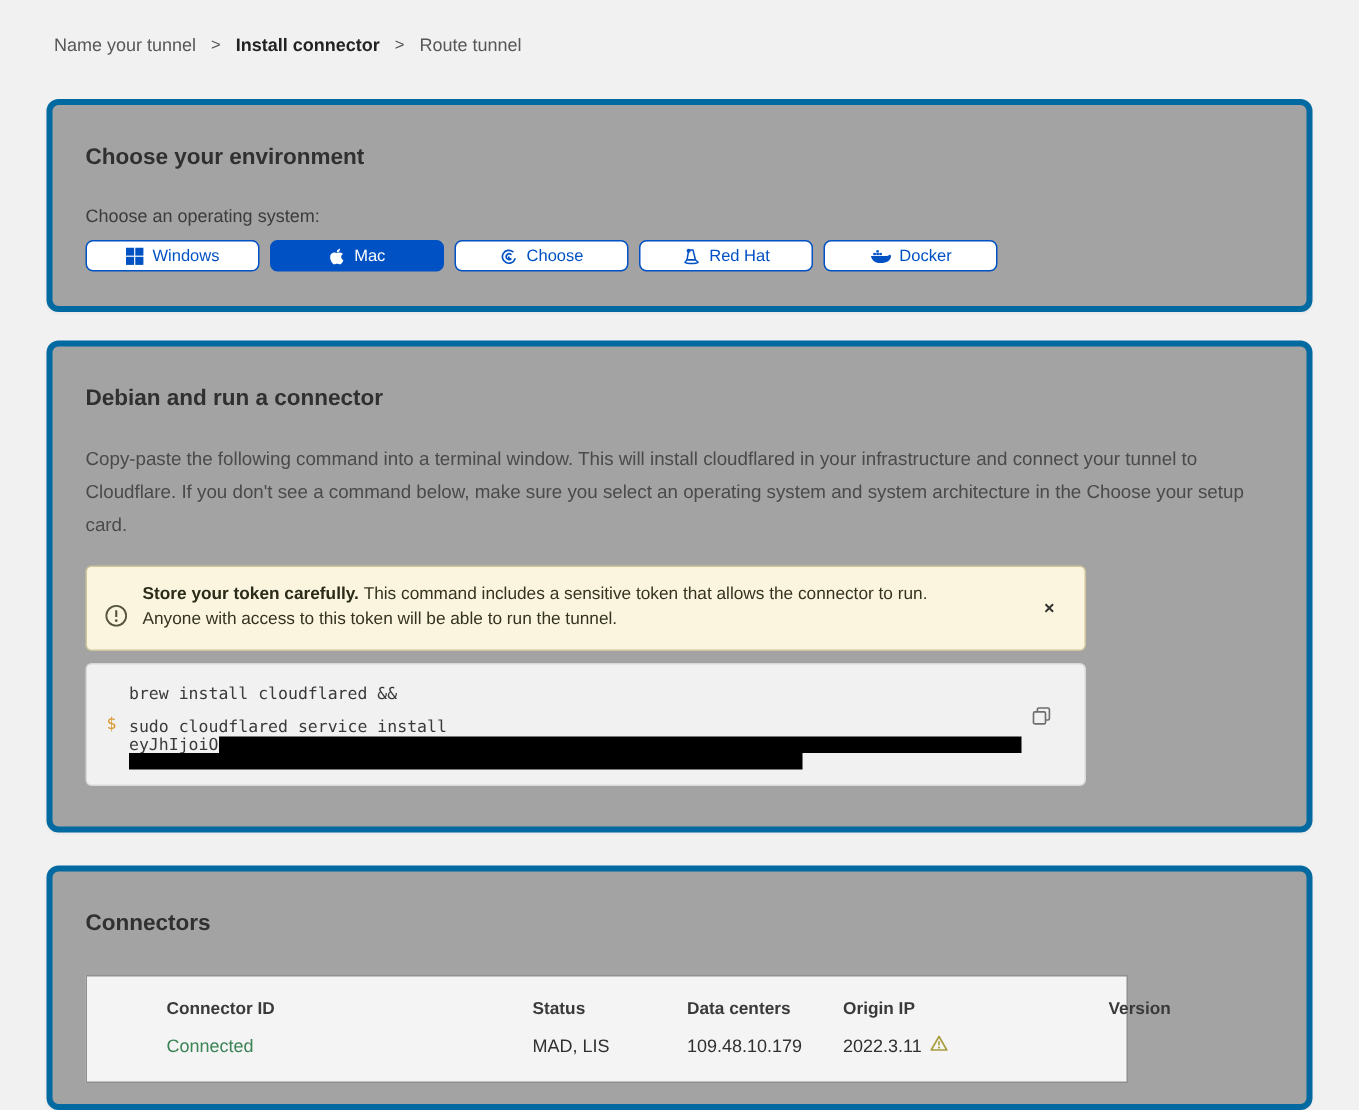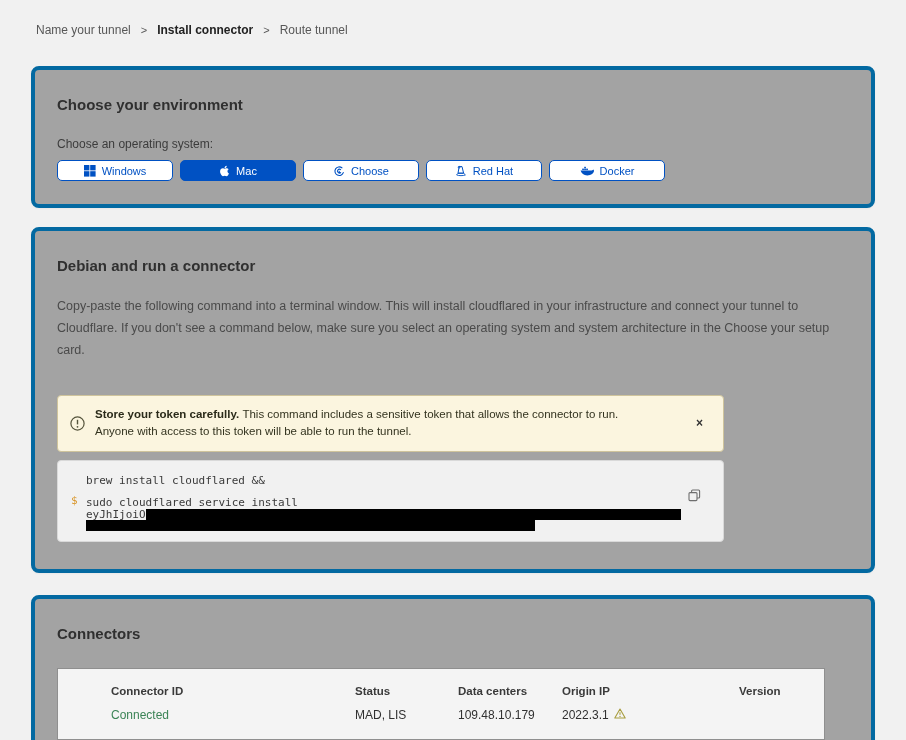--- a/index.html
+++ b/index.html
@@ -47,27 +47,27 @@
   .os-btn svg { display:block; }
   
   .card-install { margin-top:19px; padding:26px 22px 27px 22px; }
   .install-desc {
     margin-top:22px;
     font-size:12.5px; line-height:1.75;
     color:#4a4a4a;
     max-width:800px;
   }
   .warning-banner {
-    margin-top:33px;
+    margin-top:15px;
     width:667px;
     background:#fbf5df;
     border:1px solid #cfc49c;
     border-radius:4px;
     padding:10px 12px 10px 12px;
-    display:flex; align-items:center; gap:10px;
+    display:flex; align-items:flex-end; gap:10px;
   }
   .warning-icon { flex:0 0 auto; margin-top:4px; }
   .warning-text { font-size:11.5px; line-height:1.55; color:#33331f; flex:1 1 auto; padding-right:20px; }
   .warning-text b { color:#2b2b1a; }
   .warning-close {
     flex:0 0 auto;
     border:none; background:none;
     font-size:12px; font-weight:bold; color:#333;
     cursor:pointer; align-self:center; padding:0 8px;
   }
@@ -93,21 +93,21 @@
   .redact-1 { width:535px; }
   .redact-2 { width:449px; margin-top:0px; }
   .copy-btn {
     position:absolute; right:22px; top:28px;
     background:none; border:none; cursor:pointer; padding:0;
   }
   
   .card-connectors { margin-top:22px; padding:26px 22px 14px 22px; }
   .conn-table {
     margin-top:26px;
-    width:768px;
+    width:695px;
     border:1px solid #8f8f8f;
     background:#f4f4f4;
     padding:16px 0 17px 0;
   }
   .conn-grid {
     display:grid;
     grid-template-columns:297px 103px 104px 177px auto;
   }
   .conn-grid > div:first-child { padding-left:53px; }
   .conn-head { font-size:11.5px; font-weight:bold; color:#3a3a3a; }
@@ -239,21 +239,21 @@
       <div>Status</div>
       <div>Data centers</div>
       <div>Origin IP</div>
       <div>Version</div>
     </div>
     <div class="conn-grid conn-row">
       <div class="status-connected">Connected</div>
       <div>MAD, LIS</div>
       <div>109.48.10.179</div>
       <div class="version-cell">
-        <span>2022.3.1</span>
+        <span>2022.3.11</span>
         <span>
           <svg width="12" height="11" viewBox="0 0 12 11" fill="none">
               <path d="M6 1 L11.2 10 H0.8 Z" stroke="#a89d3f" stroke-width="1.1" stroke-linejoin="round"></path>
               <line x1="6" y1="4.2" x2="6" y2="6.8" stroke="#a89d3f" stroke-width="1.1"></line>
               <circle cx="6" cy="8.4" r="0.7" fill="#a89d3f"></circle>
             </svg>
         </span>
       </div>
     </div>
   </div>

